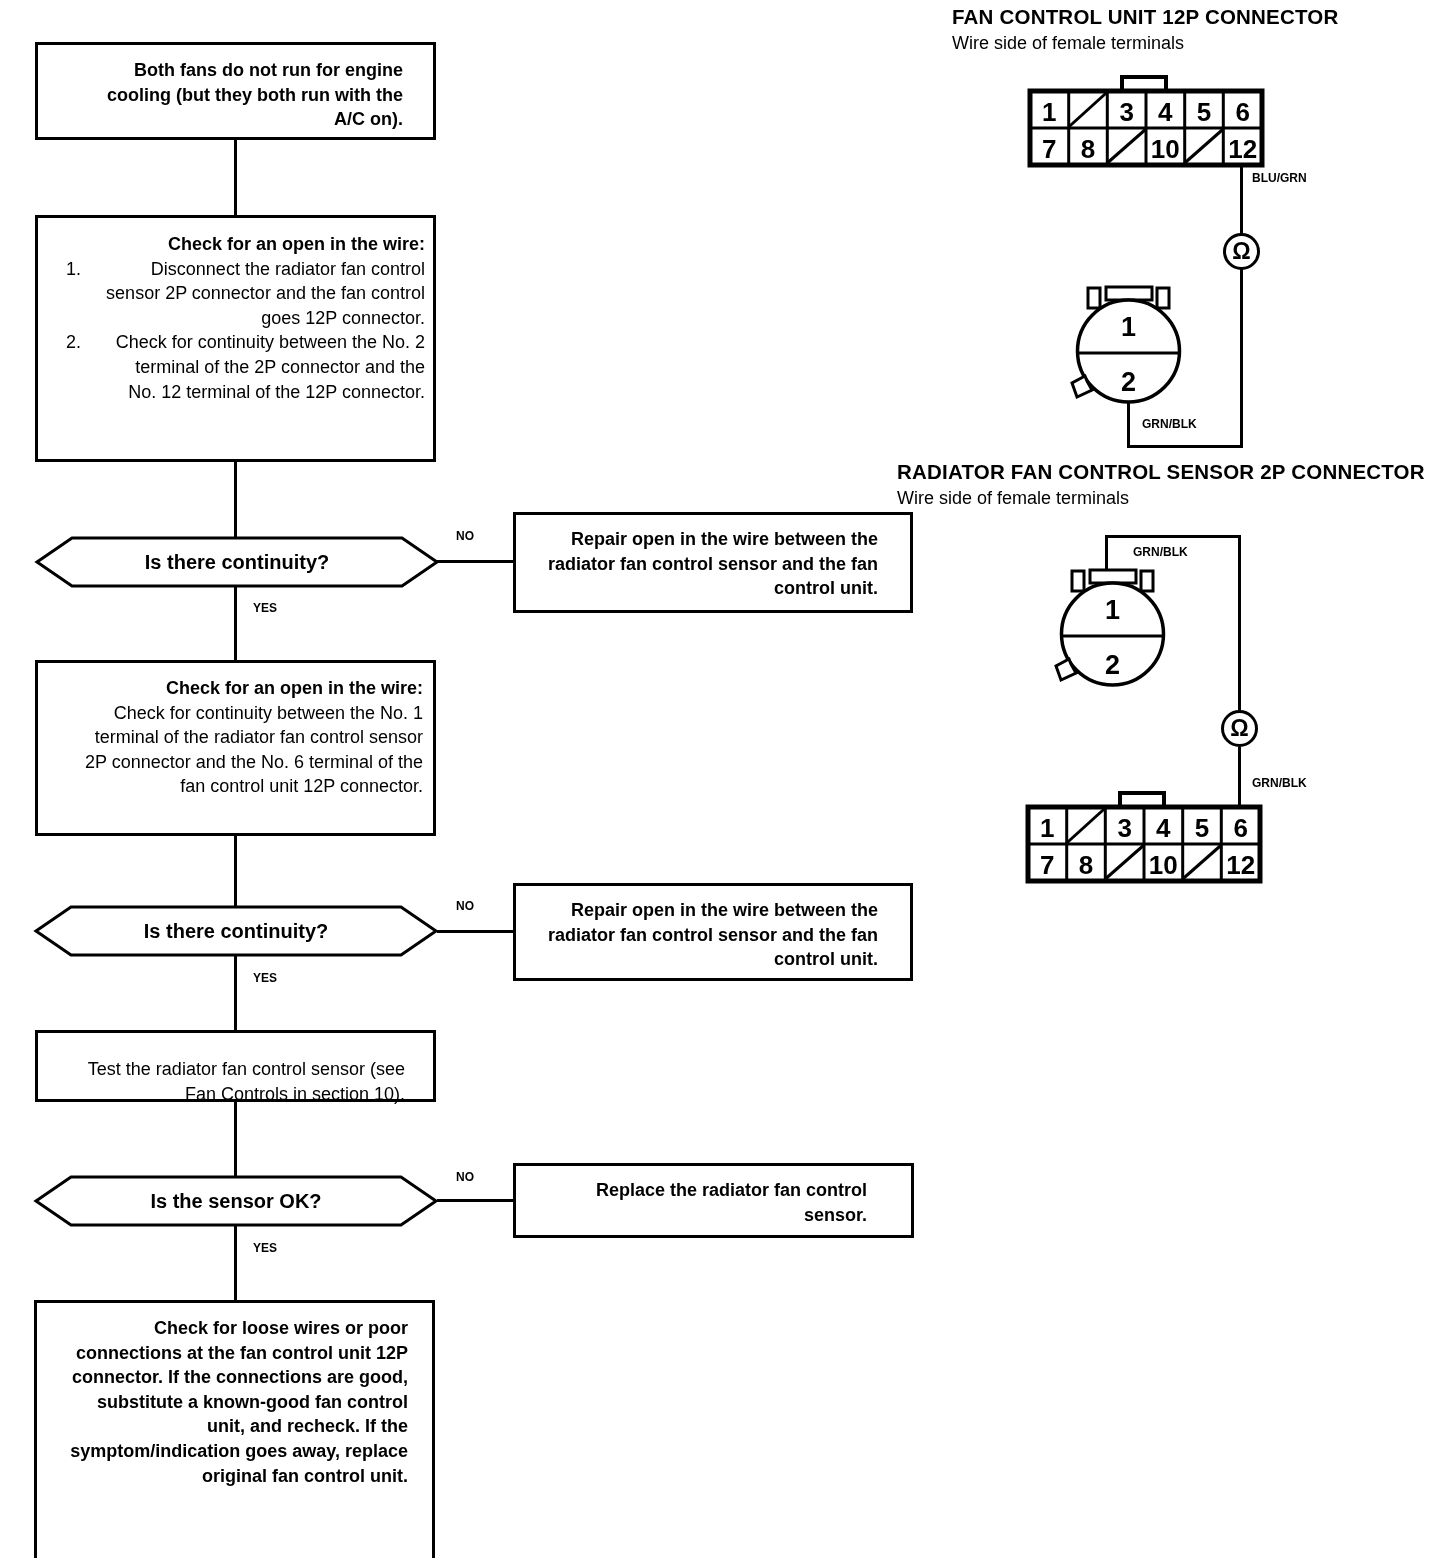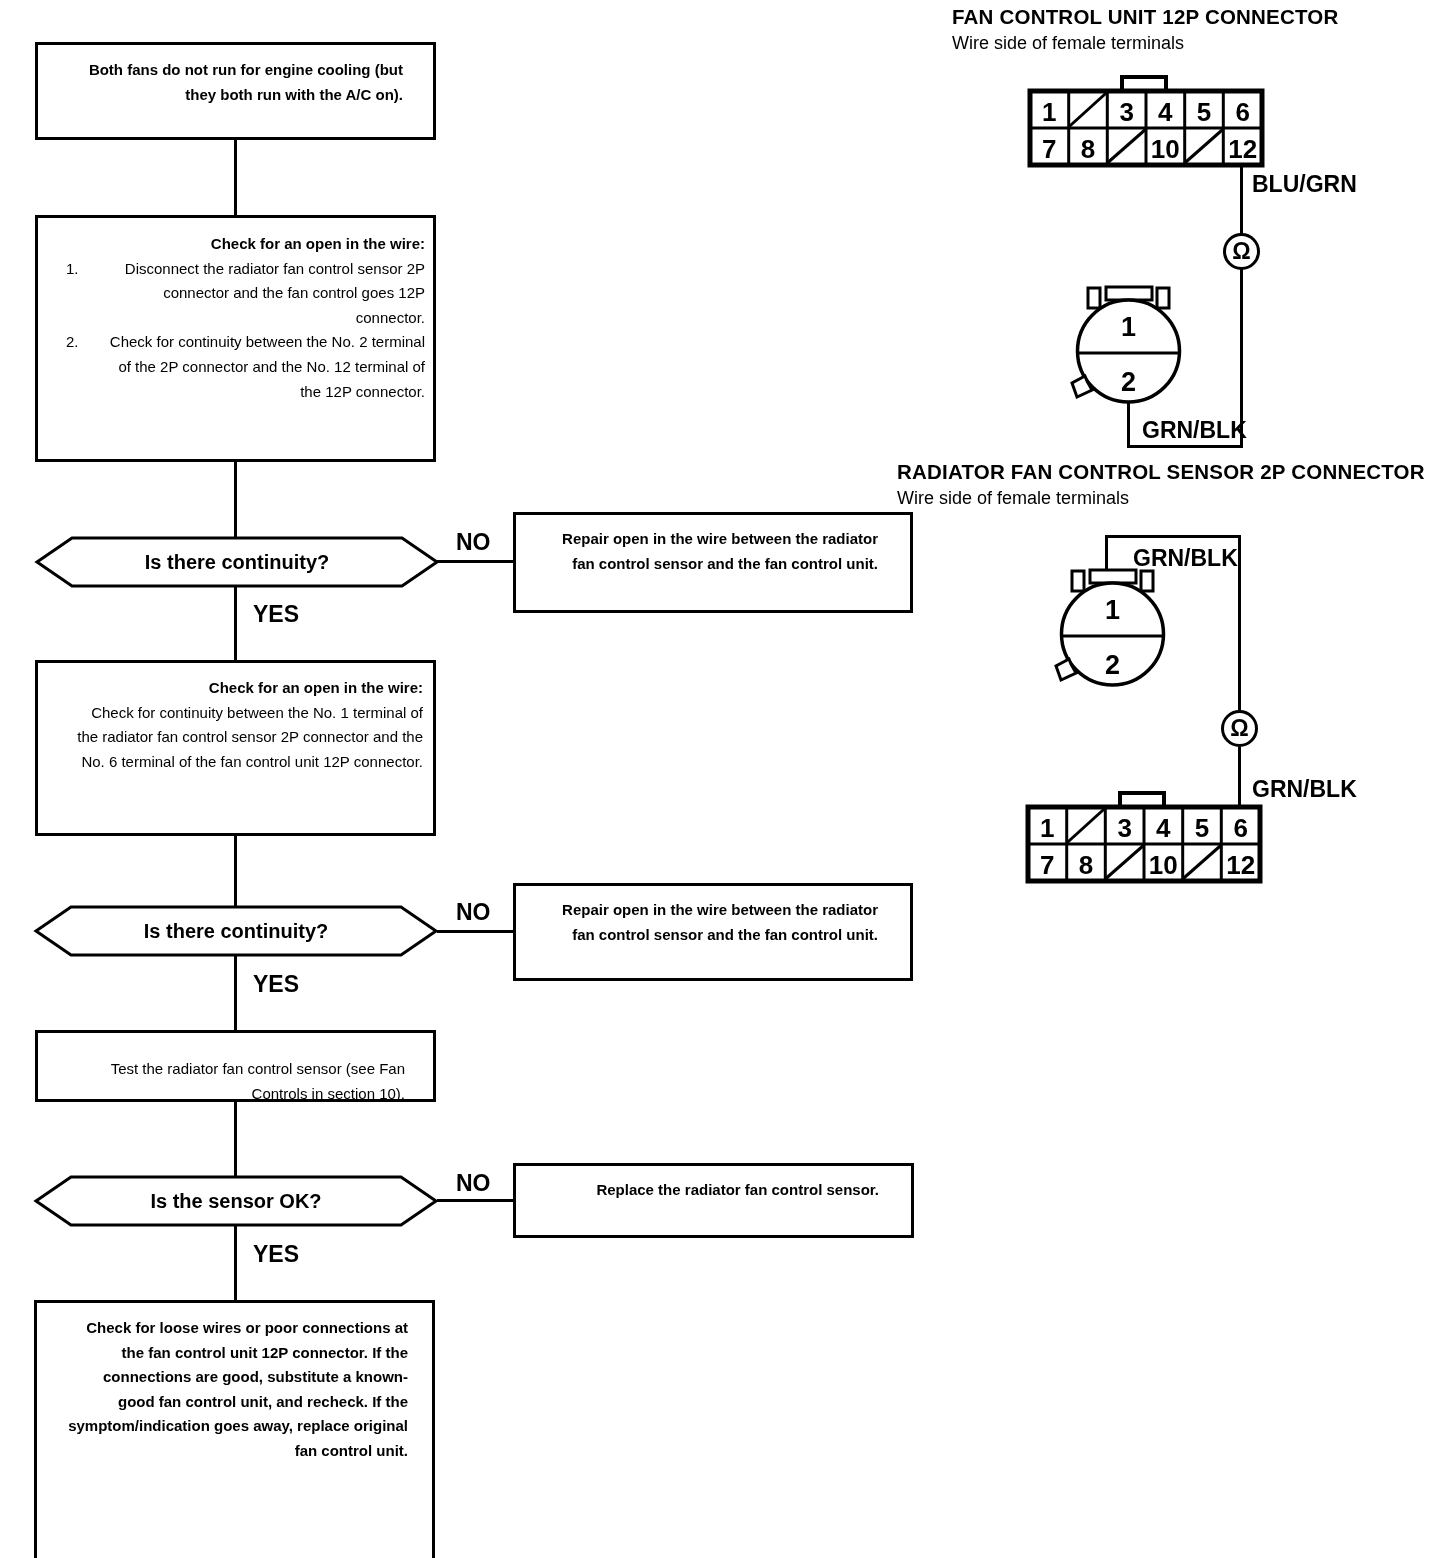--- a/index.html
+++ b/index.html
@@ -2,29 +2,29 @@
 <html><head>
 <meta charset="utf-8">
 <style>
   html,body { margin:0; padding:0; background:#ffffff; }
   .page {
     position:relative; width:1456px; height:1558px; background:#ffffff;
     font-family:"Liberation Sans", sans-serif; color:#000;
   }
   .node {
     position:absolute; border:3px solid #000; background:#fff;
-    box-sizing:border-box; font-size:15px; line-height:24.6px;
+    box-sizing:border-box; font-size:18px; line-height:24.6px;
   }
   .node p { margin:0;text-align:right; }
   .just { text-align:justify; }
   .bold { font-weight:700; }
   .li { position:relative; padding-left:37px; text-align:justify; margin:0; }
   .li .num { position:absolute; left:-2px; top:0; }
   .wire { position:absolute; background:#000; }
-  .lbl { position:absolute; font-weight:700; font-size:23px; white-space:nowrap; }
+  .lbl { position:absolute; font-weight:700; font-size:12px; white-space:nowrap; }
   .ctitle { position:absolute; font-weight:700; font-size:20.5px; white-space:nowrap; letter-spacing:0.2px; }
   .csub { position:absolute; font-weight:400; font-size:18px; white-space:nowrap; }
   .hex { position:absolute; }
   .ohm {
     position:absolute; width:37px; height:37px; border:3.5px solid #000; border-radius:50%;
     box-sizing:border-box; background:#fff; display:flex; align-items:center; justify-content:center;
     font-size:23px; font-weight:700;
   }
   svg text { font-family:"Liberation Sans", sans-serif; }
 </style>
@@ -85,21 +85,21 @@
     <p>Test the radiator fan control sensor (see Fan Controls in section 10).</p>
   </div>
 
   <svg class="hex" style="left:33px; top:1174px;" width="406" height="54" viewBox="0 0 406 54">
     <polygon points="3,27 38,3 368,3 403,27 368,51 38,51" fill="#fff" stroke="#000" stroke-width="3"></polygon>
     <text x="203" y="34" text-anchor="middle" font-size="20" font-weight="700">Is the sensor OK?</text>
   </svg>
   <div class="lbl" style="left:456px; top:1170px;">NO</div>
   <div class="lbl" style="left:253px; top:1241px;">YES</div>
 
-  <div class="node bold" style="left:513px; top:1163px; width:401px; height:75px; padding:12px 32px 0 30px;">
+  <div class="node bold" style="left:513px; top:1163px; width:401px; height:75px; padding:12px 44px 0 30px;">
     <p class="just">Replace the radiator fan control sensor.</p>
   </div>
 
   <div class="node bold" style="left:34px; top:1300px; width:401px; height:287px; padding:13px 24px 0 31px;">
     <p class="just">Check for loose wires or poor connections at the fan control unit 12P connector. If the connections are good, substitute a known-good fan control unit, and recheck. If the symptom/indication goes away, replace original fan control unit.</p>
   </div>
 
   <div class="ctitle" style="left:952px; top:5px;">FAN CONTROL UNIT 12P CONNECTOR</div>
   <div class="csub" style="left:952px; top:33px;">Wire side of female terminals</div>
 

